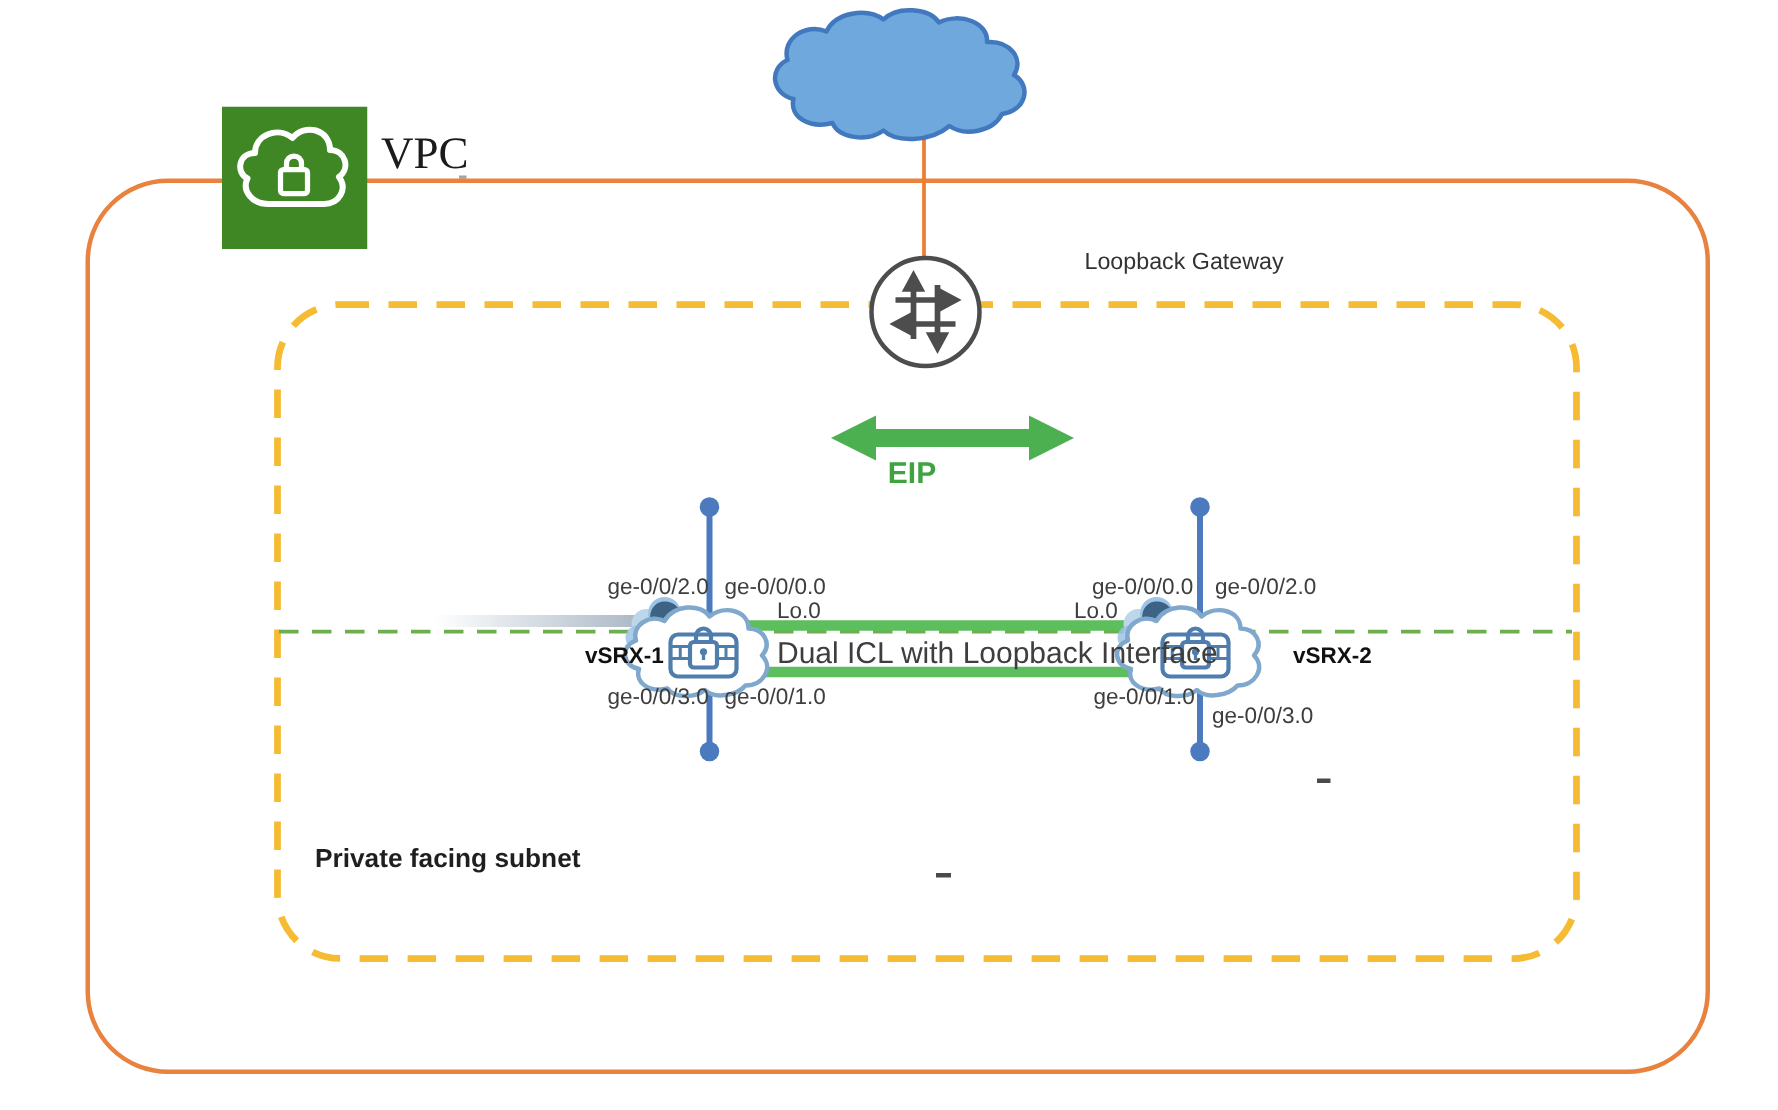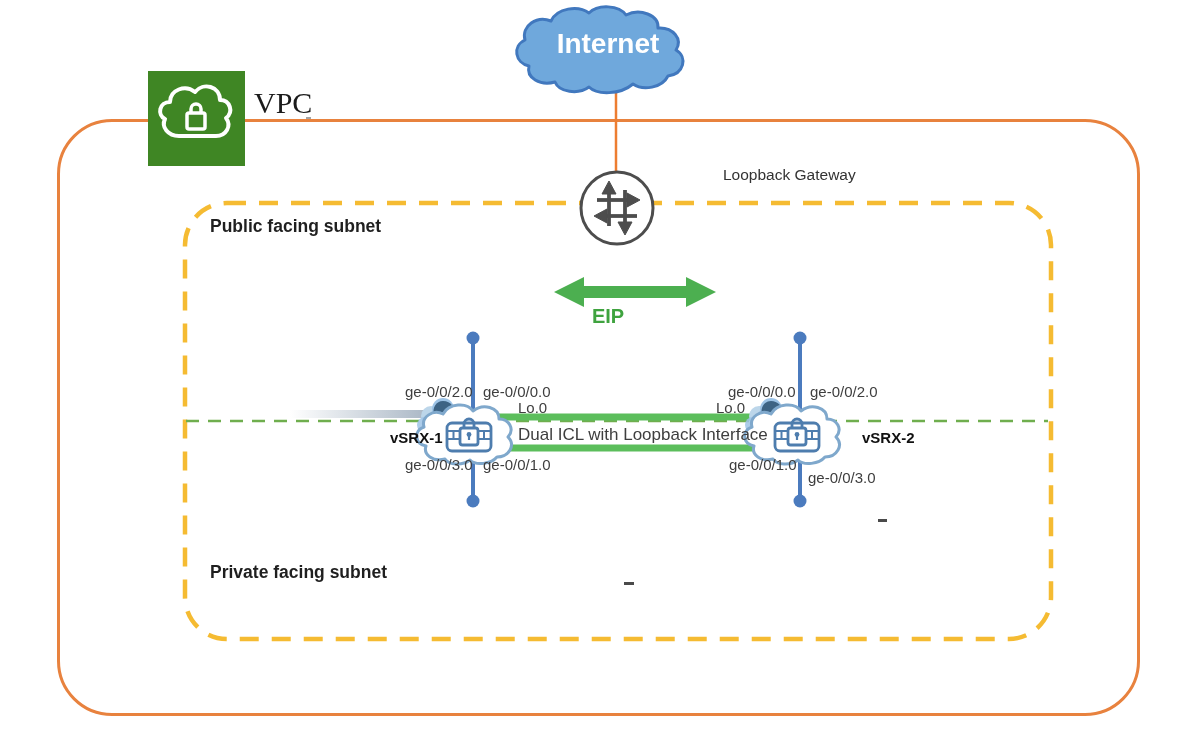--- a/index.html
+++ b/index.html
@@ -14,21 +14,21 @@
   .lbl-bold{font-weight:700;color:#111;}
   #internet-label{left:543px;top:28px;width:130px;text-align:center;
                   font-size:28px;font-weight:600;color:#fff;}
   #vpc-label{left:254px;top:86px;font-size:30px;color:#1b1b1b;font-family:Liberation Serif, serif;}
   #igw-label{left:723px;top:166px;font-size:15.5px;color:#333;}
   #public-subnet-label,#private-subnet-label{font-weight:700;font-size:17.5px;color:#1f1f1f;}
   #public-subnet-label{left:210px;top:216px;}
   #private-subnet-label{left:210px;top:562px;text-align:center;}
   #eip-label{left:572px;top:305px;width:72px;text-align:center;
              font-size:20px;font-weight:700;color:var(--eip_text);}
-  #icl-label{left:518px;top:425px;width:232px;text-align:left;font-size:17px;}
+  #icl-label{left:518px;top:425px;width:232px;text-align:left;font-size:20px;}
   .stray{position:absolute;background:#4a4a4a;}
 </style>
 </head>
 <body>
 
 <div id="stage">
 
   <div id="vpc-box" class="abs"></div>
 
   <svg class="abs lines-layer" viewBox="0 0 1185 740">
@@ -68,34 +68,32 @@
       <line x1="60" y1="48" x2="28" y2="48"></line>
         <polygon points="17,48 30,41 30,55" stroke-width="1"></polygon>
     </g>
   </svg>
 
   <svg class="abs" style="left:508px;top:3px;" width="192" height="95" viewBox="0 0 192 95">
     <path d="M47,79 C32,83 18,75 21,63 C7,60 4,43 17,37 C13,23 29,12 43,18 C49,5 70,2 81,10
              C90,1 111,2 118,12 C132,5 151,12 150,25 C165,24 175,36 168,47 C180,54 176,71 160,73
              C154,85 135,88 125,81 C112,92 89,92 81,84 C70,92 51,89 47,79 Z" fill="var(--internet_cloud_fill)" stroke="var(--internet_cloud_stroke)" stroke-width="3" stroke-linejoin="round"></path>
   </svg>
-  <div id="internet-label" class="abs">Internet</div>
 
   <svg class="abs" style="left:148px;top:71px;" width="97" height="95" viewBox="0 0 97 95">
     <rect x="0" y="0" width="97" height="95" fill="var(--vpc_icon_green)"></rect>
     <path d="M31,65 C20,65 13,56 17,48 C9,44 11,31 22,31 C22,19 37,13 47,21 C55,11 72,15 72,29
              C82,29 86,41 78,47 C84,55 78,65 68,65 Z" fill="none" stroke="#fff" stroke-width="4" stroke-linejoin="round"></path>
     <rect x="39" y="42" width="18" height="16" rx="2" fill="none" stroke="#fff" stroke-width="3.5"></rect>
     <path d="M43,42 v-4 a5,5 0 0 1 10,0 v4" fill="none" stroke="#fff" stroke-width="3.5"></path>
   </svg>
   <div id="vpc-label" class="abs">VPC</div>
 
   <div id="igw-label" class="abs">Loopback Gateway</div>
 
-  <div id="public-subnet-label" class="abs">Public facing subnet</div>
   <div id="private-subnet-label" class="abs">Private facing subnet</div>
 
   <svg class="abs" style="left:550px;top:274px;" width="170" height="36" viewBox="0 0 170 36">
     <polygon points="4,18 34,3 34,12 136,12 136,3 166,18 136,33 136,24 34,24 34,33" fill="var(--eip_green)"></polygon>
   </svg>
   <div id="eip-label" class="abs">EIP</div>
 
   <svg class="abs" style="left:405px;top:390px;" width="115" height="80" viewBox="0 0 115 80">
     <g>
       <circle cx="26" cy="26" r="10" fill="#BCD6EA"></circle>

